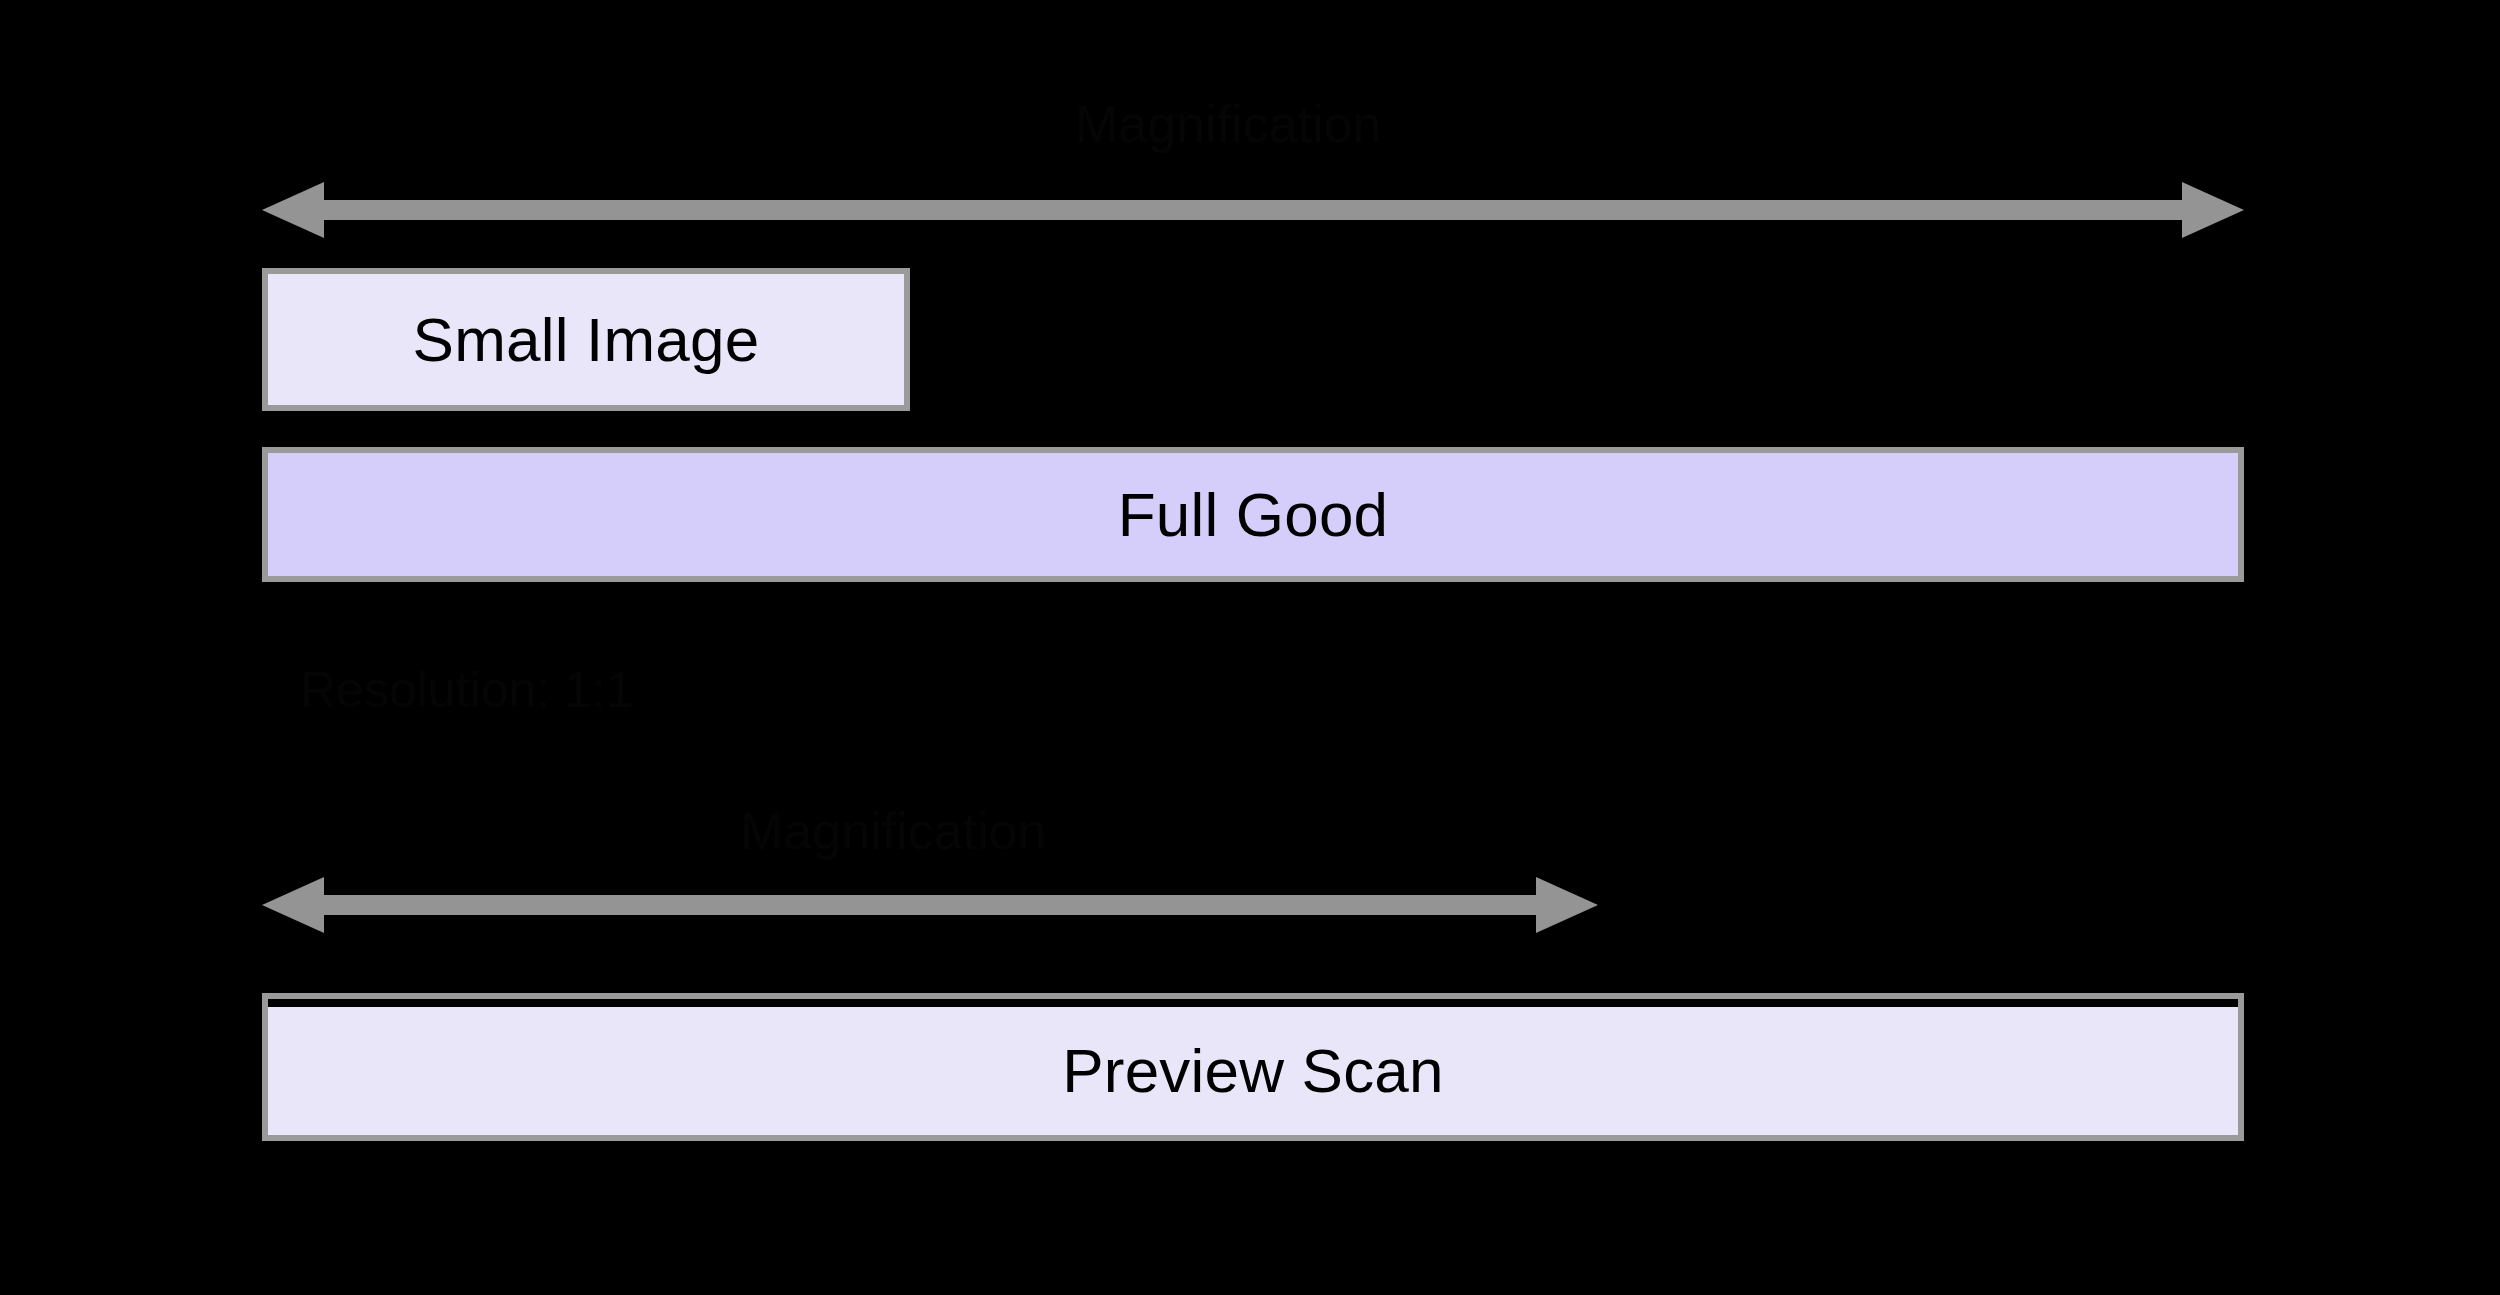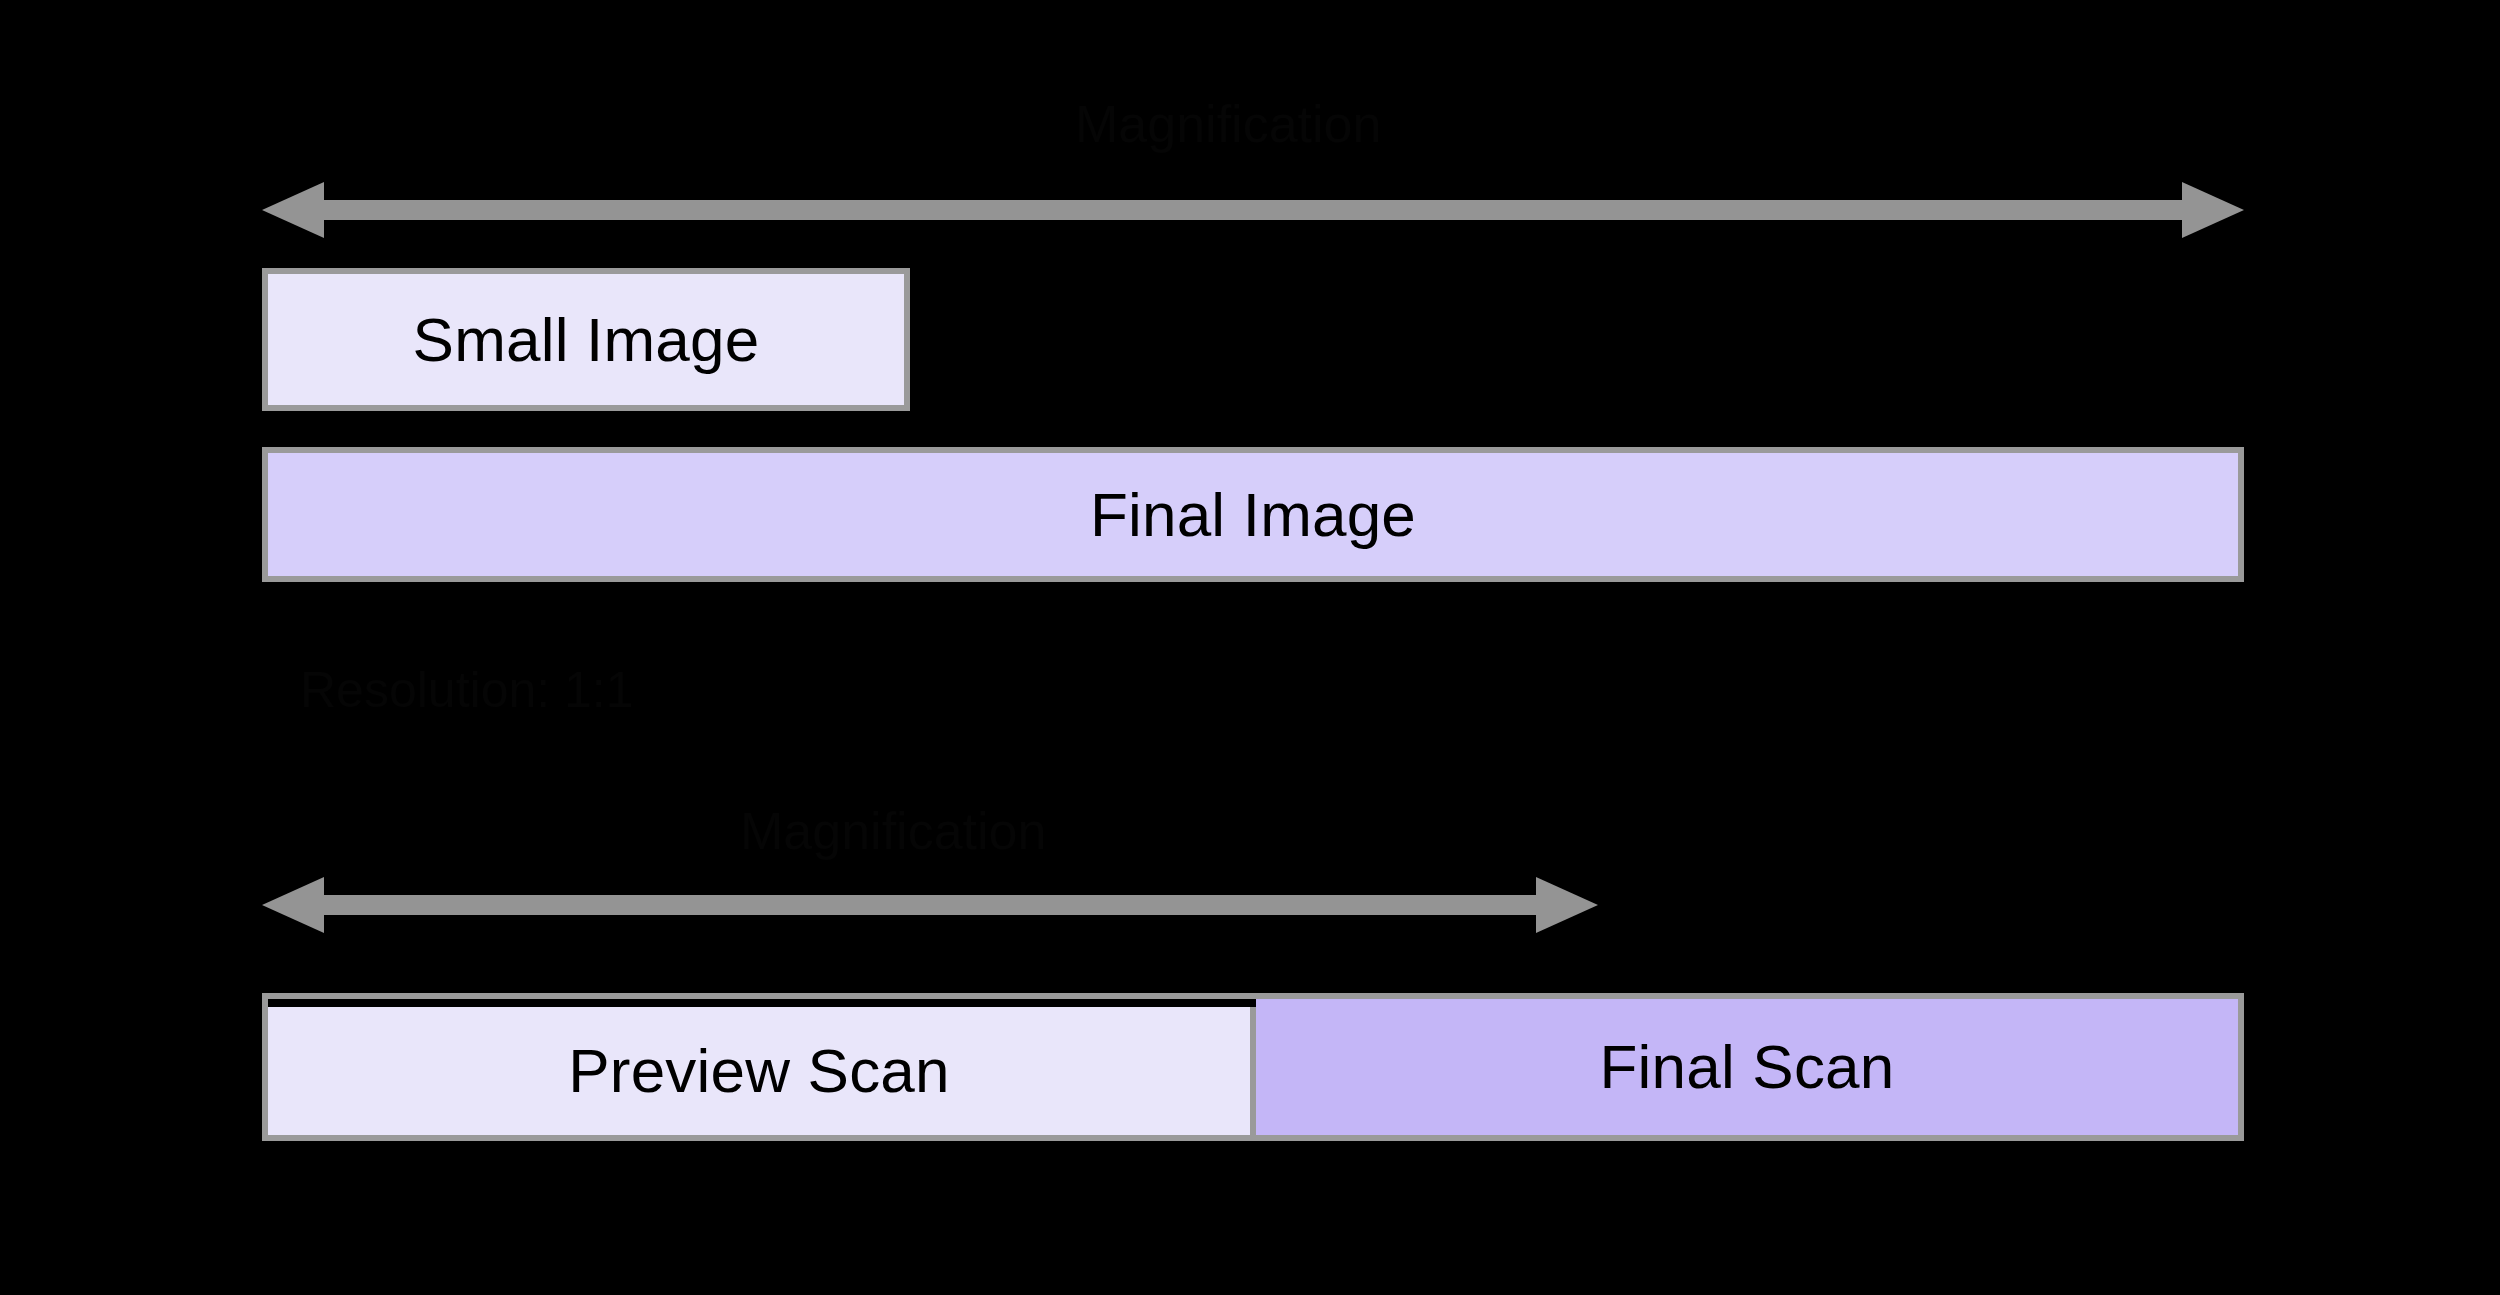--- a/index.html
+++ b/index.html
@@ -117,37 +117,34 @@
     </svg>
   </div>
 
   <div class="dark-caption" id="caption-top-arrow">Magnification</div>
 
   <div class="bar" id="small-image-bar">
     <span class="bar-label">Small Image</span>
   </div>
 
   <div class="bar" id="full-image-bar">
-    <span class="bar-label">Final Image</span>
+    <span class="bar-label">Full Good</span>
   </div>
 
   <div class="dark-caption" id="caption-resolution">Resolution: 1:1</div>
 
   <div class="dark-caption" id="caption-mid-arrow">Magnification</div>
 
   <div class="arrow" id="mid-arrow">
     <svg viewBox="0 0 1336 60" preserveAspectRatio="none" aria-hidden="true">
       <polygon points="0,30 62,2 62,58" fill="#949494"></polygon>
       <rect x="58" y="20" width="1220" height="20" fill="#949494"></rect>
       <polygon points="1336,30 1274,2 1274,58" fill="#949494"></polygon>
     </svg>
   </div>
 
   <div id="scan-bar">
     <div class="scan-seg" id="seg-preview">
       <span class="bar-label">Preview Scan</span>
     </div>
-    <div class="scan-seg" id="seg-final">
-      <span class="bar-label">Final Scan</span>
-    </div>
   </div>
 
 </div>
 
 </body></html>

